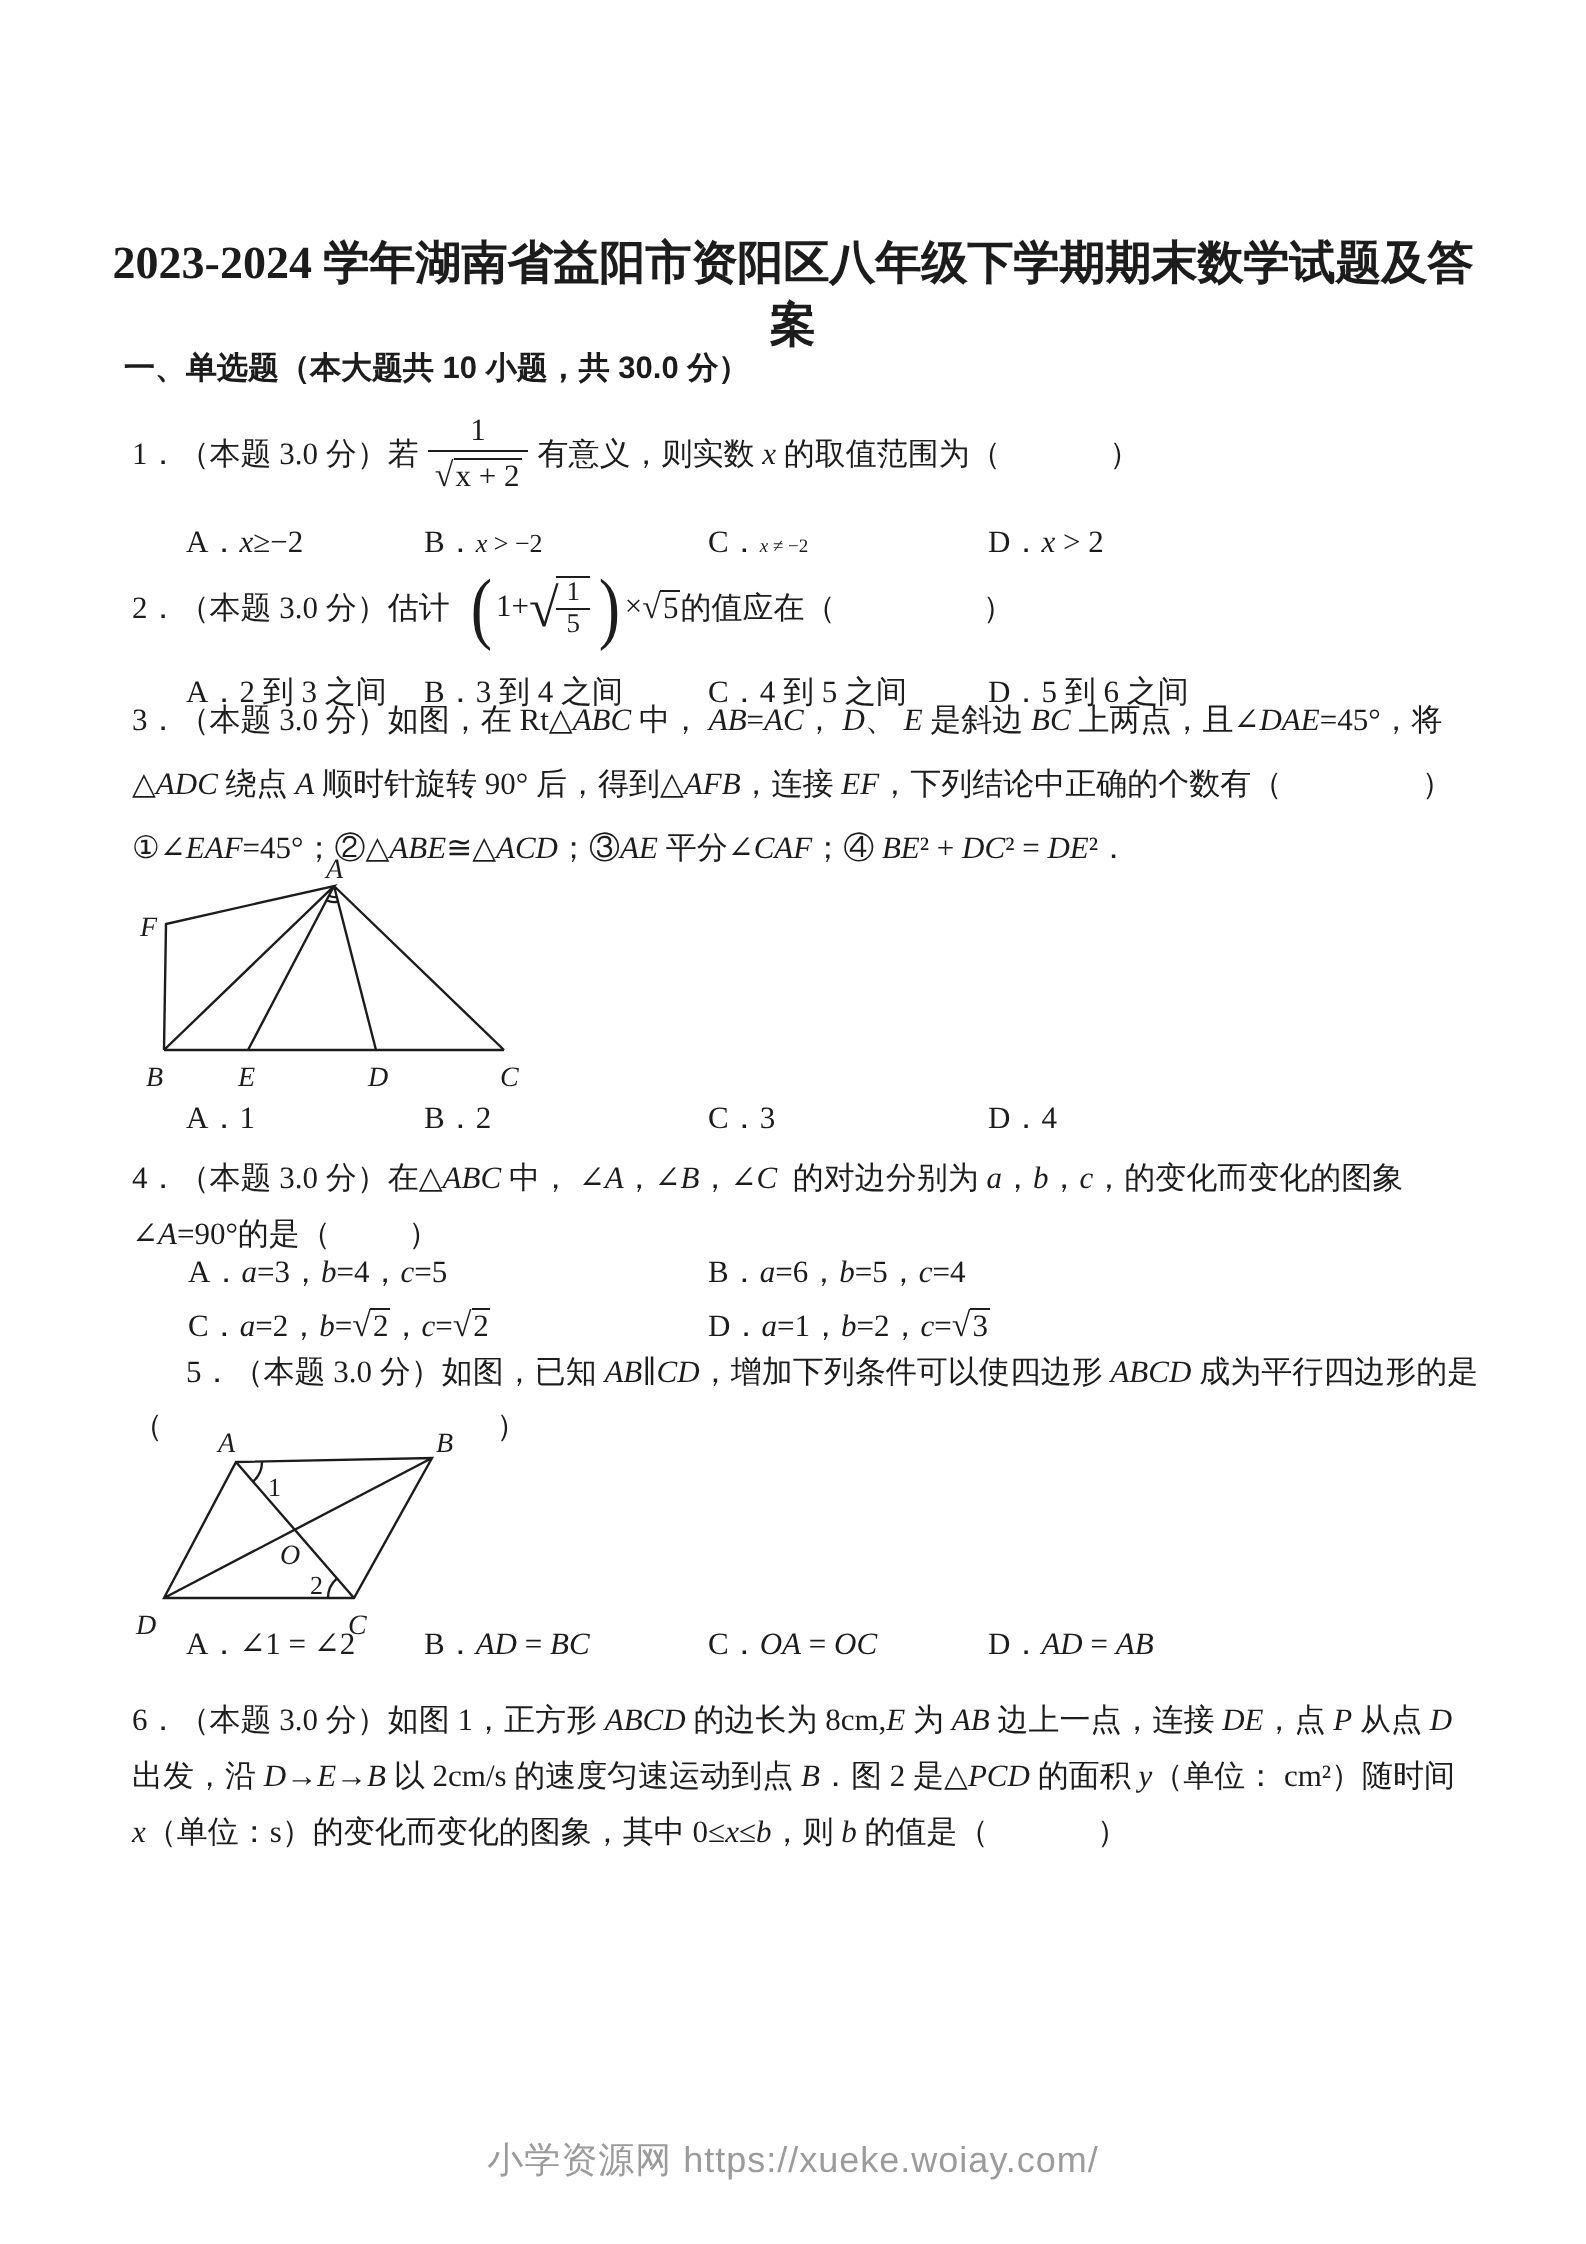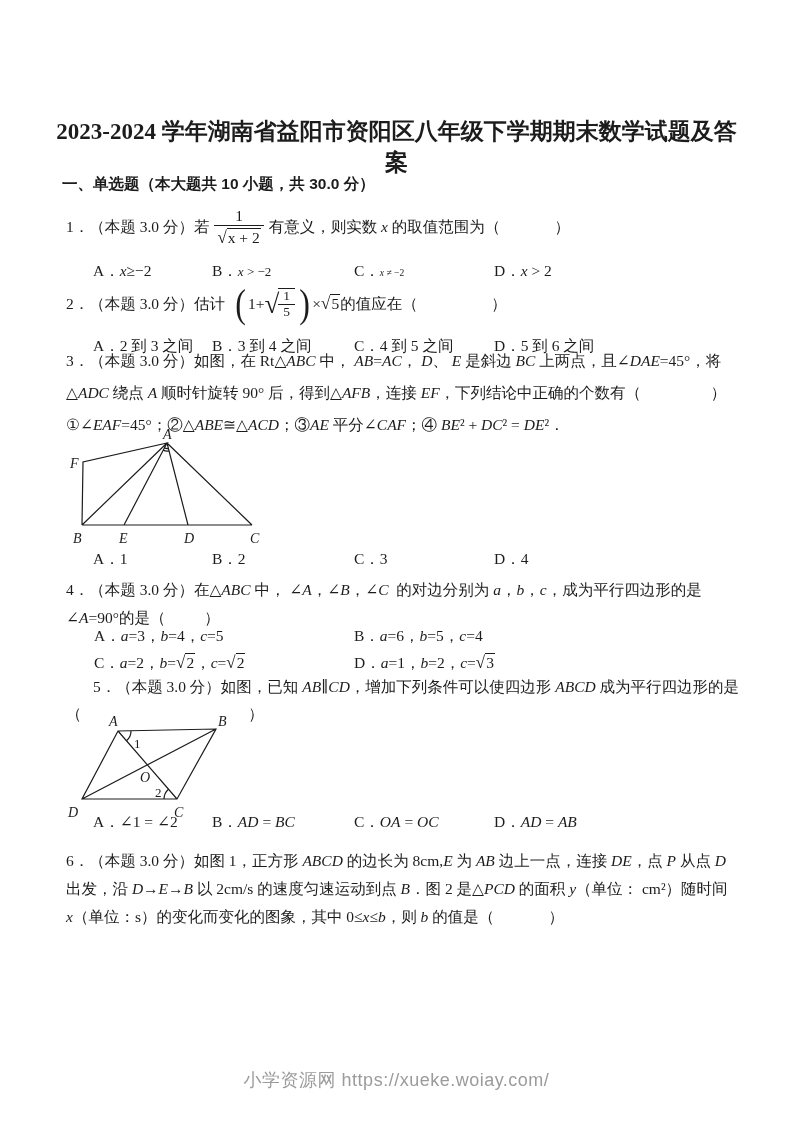--- a/index.html
+++ b/index.html
@@ -112,21 +112,21 @@
     </svg>
   </div>
 
   <div class="abs optrow" style="top:549px;">
     <span class="opt o1"><span>A．1</span></span>
     <span class="opt o2"><span>B．2</span></span>
     <span class="opt o3"><span>C．3</span></span>
     <span class="opt o4"><span>D．4</span></span>
   </div>
 
-  <div class="abs para" style="top:579px;"><span>4．（本题 3.0 分）在△</span><span class="var">ABC</span><span> 中， ∠</span><span class="var">A</span><span>，∠</span><span class="var">B</span><span>，∠</span><span class="var">C</span><span>  的对边分别为 </span><span class="var">a</span><span>，</span><span class="var">b</span><span>，</span><span class="var">c</span><span>，成为平行四边形的是</span></div>
+  <div class="abs para" style="top:579px;"><span>4．（本题 3.0 分）在△</span><span class="var">ABC</span><span> 中， ∠</span><span class="var">A</span><span>，∠</span><span class="var">B</span><span>，∠</span><span class="var">C</span><span>  的对边分别为 </span><span class="var">a</span><span>，</span><span class="var">b</span><span>，</span><span class="var">c</span><span>，的变化而变化的图象</span></div>
   <div class="abs para" style="top:607px;"><span>∠</span><span class="var">A</span><span>=90°的是（          ）</span></div>
   <div class="abs optrow" style="top:626px;">
     <span class="opt oc1"><span>A．</span><span class="var">a</span><span>=3，</span><span class="var">b</span><span>=4，</span><span class="var">c</span><span>=5</span></span>
     <span class="opt oc2"><span>B．</span><span class="var">a</span><span>=6，</span><span class="var">b</span><span>=5，</span><span class="var">c</span><span>=4</span></span>
   </div>
   <div class="abs optrow" style="top:653px;">
     <span class="opt oc1"><span>C．</span><span class="var">a</span><span>=2，</span><span class="var">b</span><span>=</span><span class="sqrt"><span class="rsign">√</span><span class="rad">2</span></span><span>，</span><span class="var">c</span><span>=</span><span class="sqrt"><span class="rsign">√</span><span class="rad">2</span></span></span>
     <span class="opt oc2"><span>D．</span><span class="var">a</span><span>=1，</span><span class="var">b</span><span>=2，</span><span class="var">c</span><span>=</span><span class="sqrt"><span class="rsign">√</span><span class="rad">3</span></span></span>
   </div>
 

